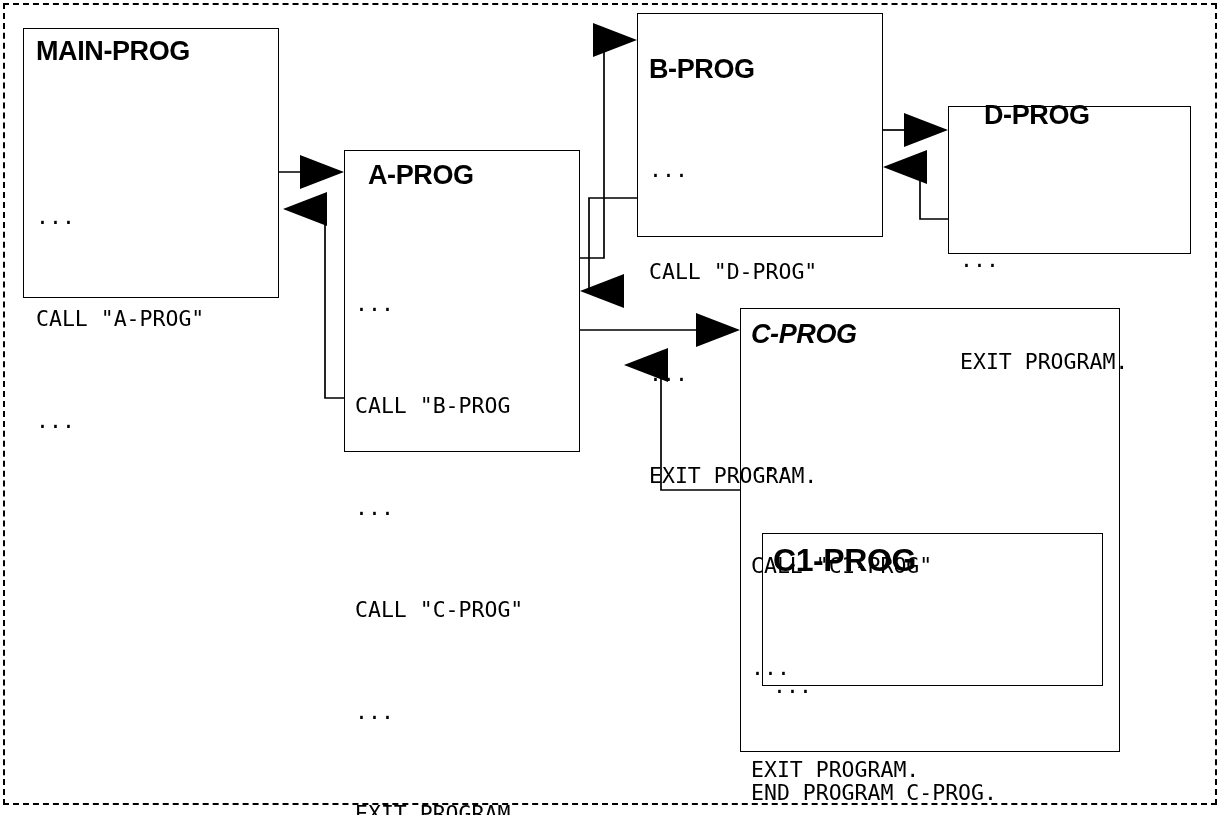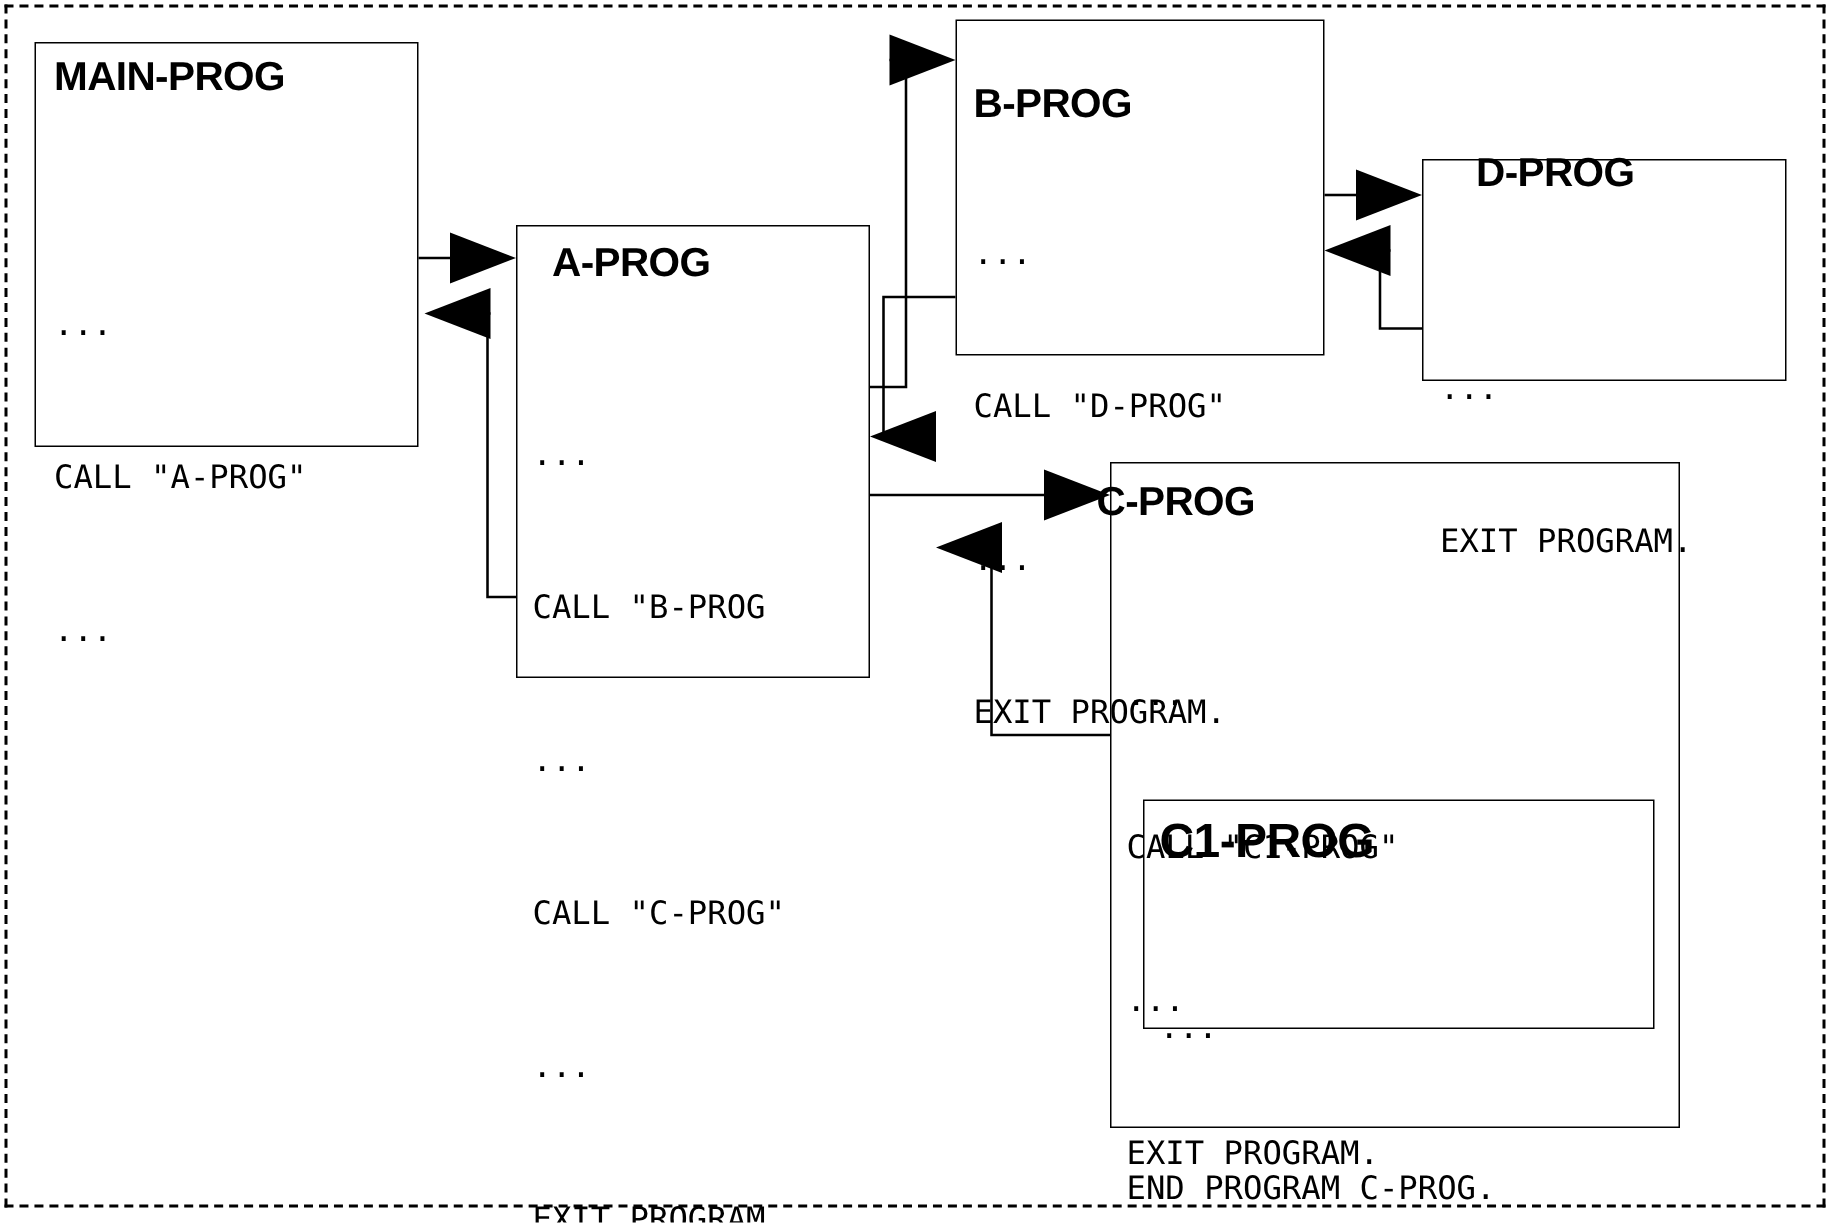--- a/index.html
+++ b/index.html
@@ -96,21 +96,21 @@
   </div>
 
   <div class="prog-box" style="left:948px;top:106px;width:243px;height:148px;"></div>
   <div class="prog-title" style="left:960px;top:102px;margin-left:24px;">D-PROG</div>
   <div class="code-block" style="left:960px;top:175px;">
     <div class="code-line">...</div>
     <div class="code-line">EXIT PROGRAM.</div>
   </div>
 
   <div class="prog-box" style="left:740px;top:308px;width:380px;height:444px;"></div>
-  <div class="prog-title" style="left:731px;top:321px;">C-PROG</div>
+  <div class="prog-title" style="left:751px;top:321px;font-style:italic;">C-PROG</div>
   <div class="code-block" style="left:751px;top:379px;">
     <div class="code-line">...</div>
     <div class="code-line">CALL "C1-PROG"</div>
     <div class="code-line">...</div>
     <div class="code-line">EXIT PROGRAM.</div>
   </div>
 
   <div class="prog-box" style="left:762px;top:533px;width:341px;height:153px;"></div>
   <div class="prog-title" style="left:773px;top:544px;font-size:32px;">C1-PROG</div>
   <div class="code-block" style="left:773px;top:601px;">

